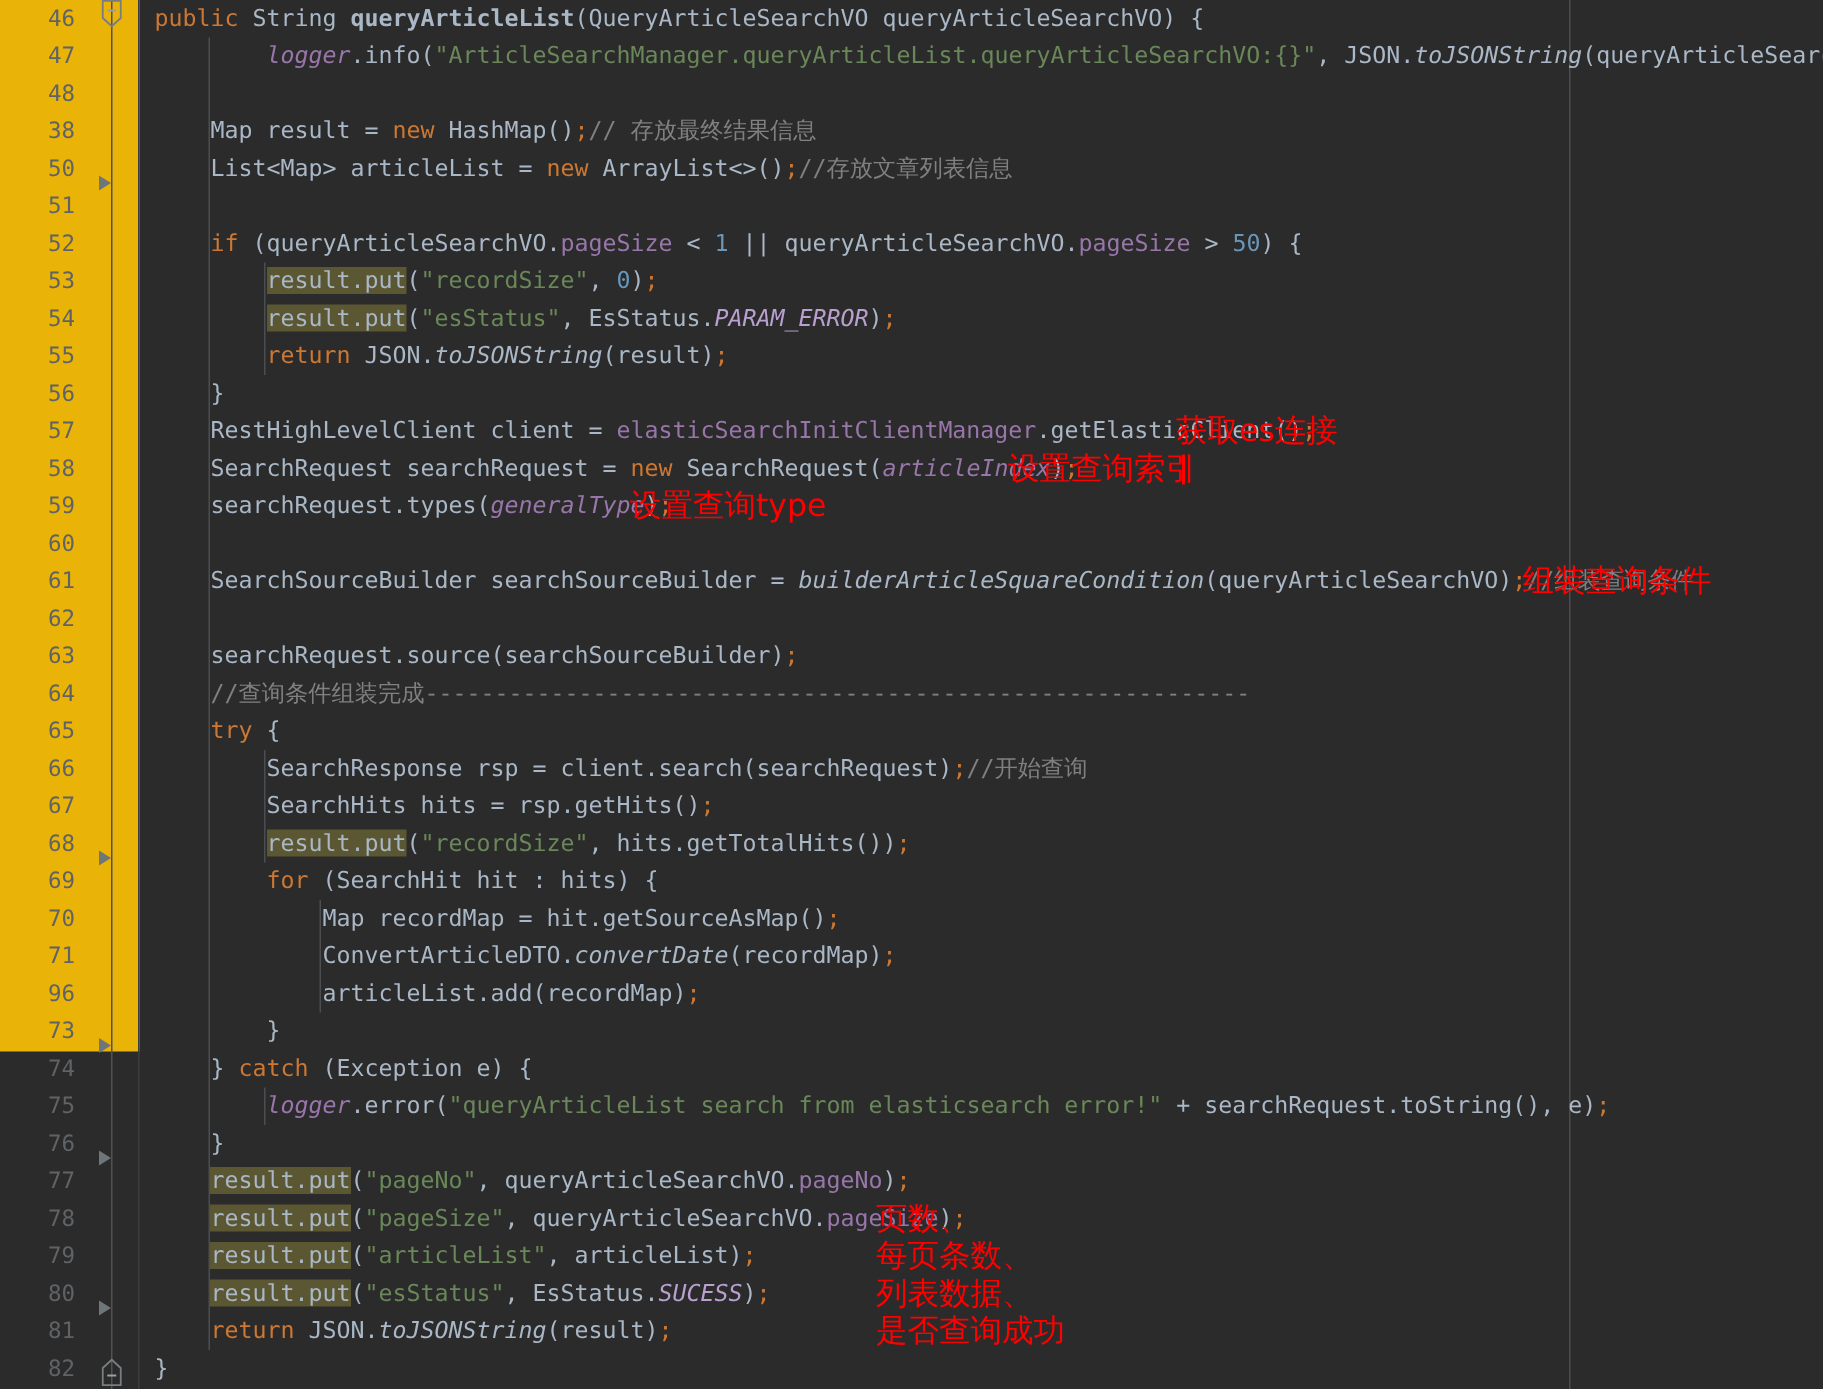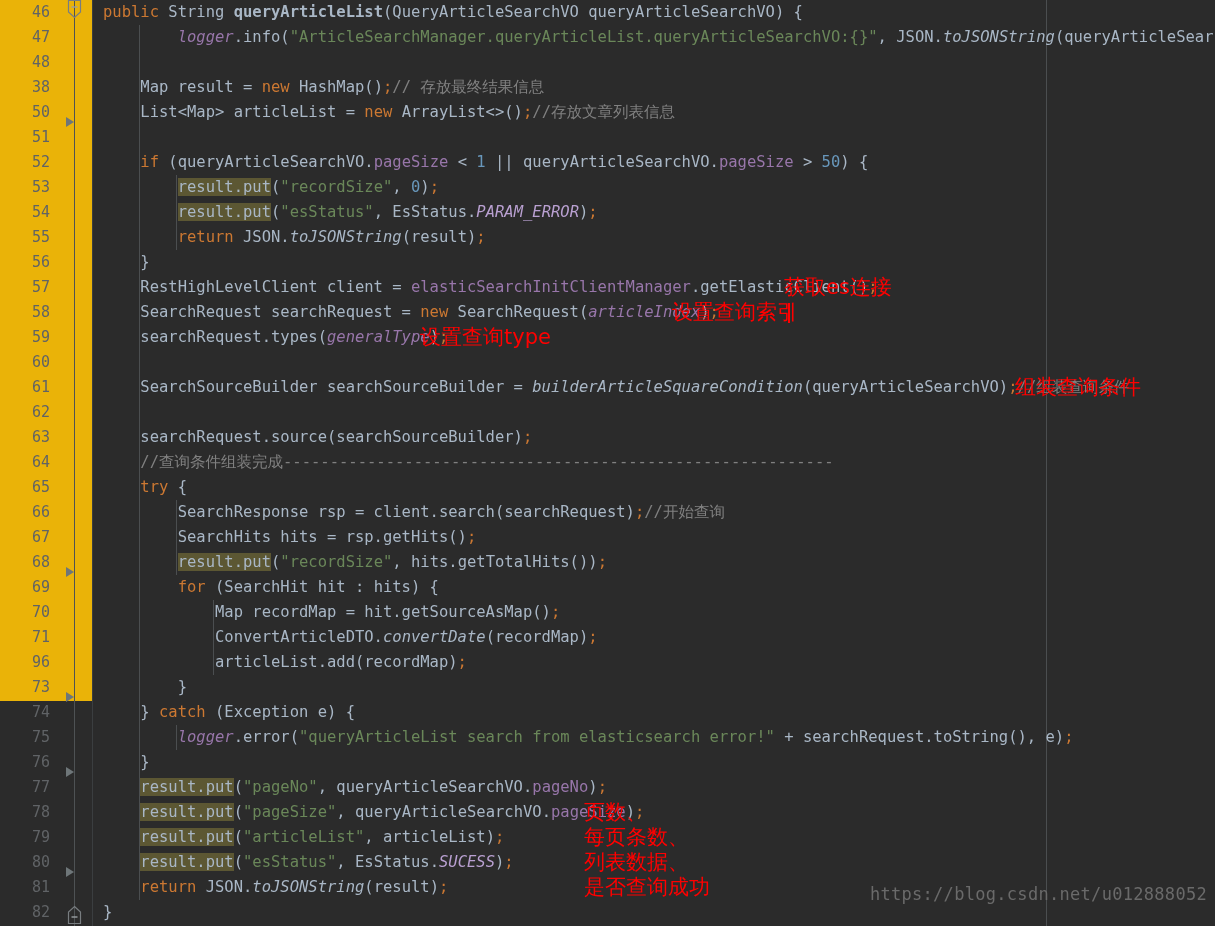--- a/index.html
+++ b/index.html
@@ -316,15 +316,14 @@
   <div class="anno anno-big" style="left:672px; top:300px;">设置查询索引</div>
   <div id="caret" style="left:788px; top:303px;"></div>
   <div class="anno anno-big" style="left:420px; top:325px;">设置查询type</div>
   <div class="anno anno-big" style="left:1015px; top:375px;">组装查询条件</div>
 
   <div class="anno anno-big" style="left:584px; top:800px;">页数、</div>
   <div class="anno anno-big" style="left:584px; top:825px;">每页条数、</div>
   <div class="anno anno-big" style="left:584px; top:850px;">列表数据、</div>
   <div class="anno anno-big" style="left:584px; top:875px;">是否查询成功</div>
 
-  <div id="watermark">https://blog.csdn.net/u012888052</div>
 
 </div>
 
 </body></html>

